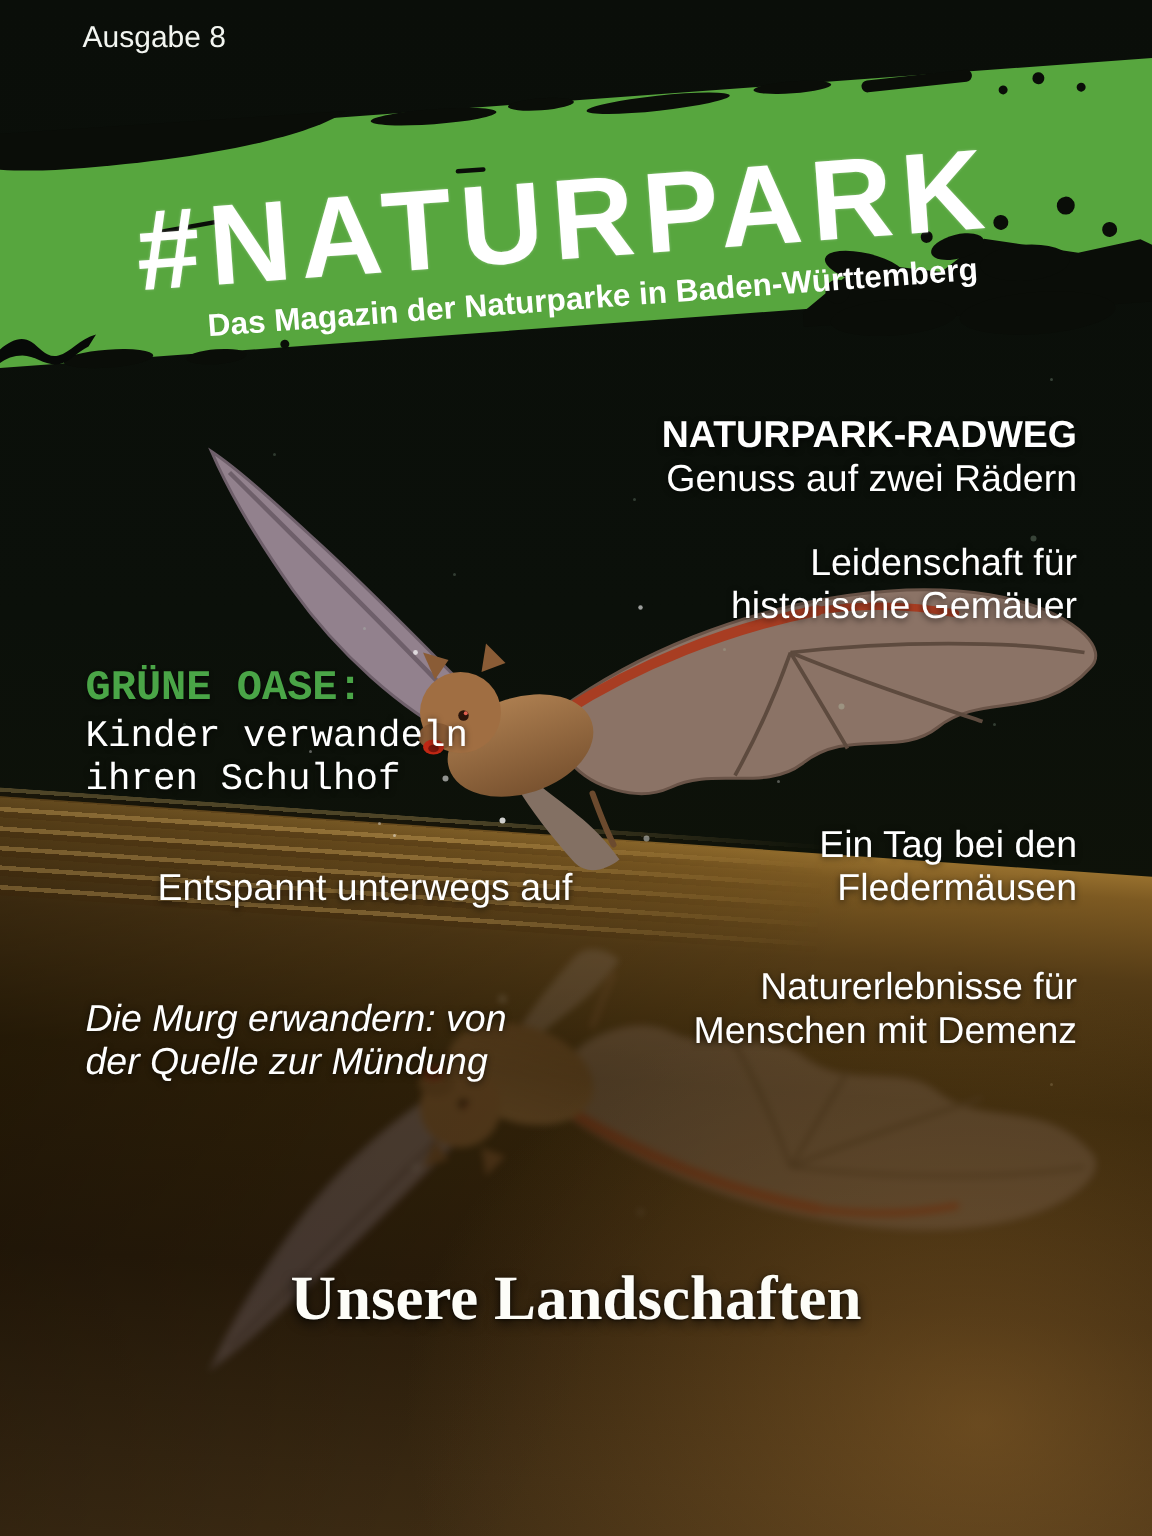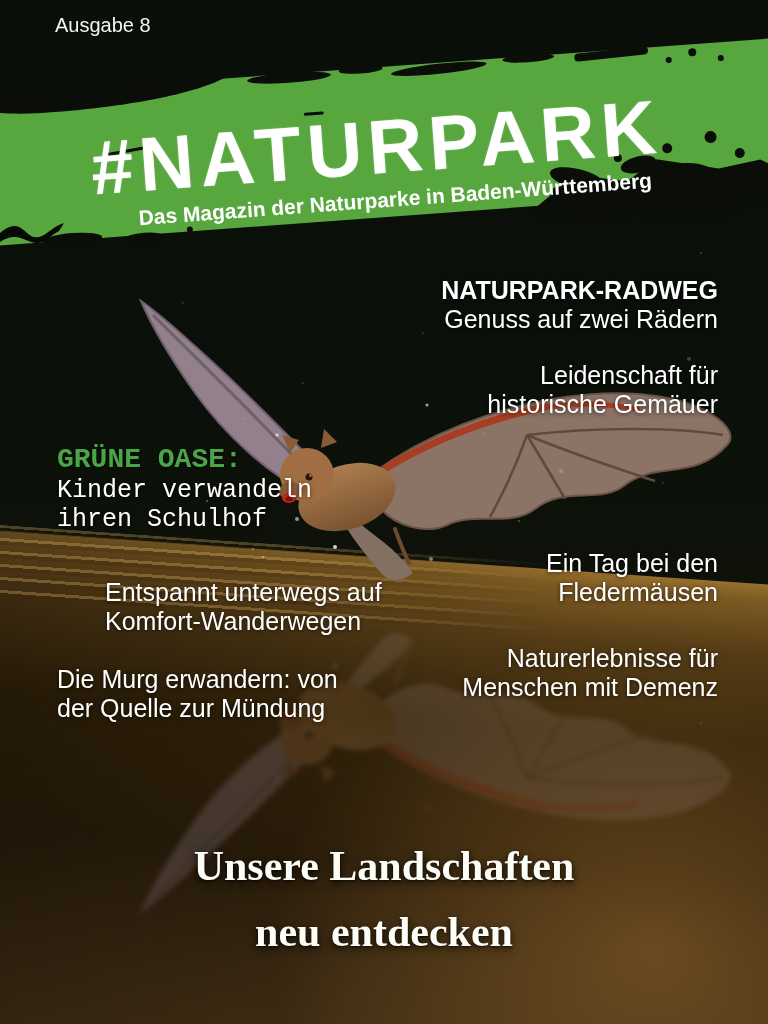--- a/index.html
+++ b/index.html
@@ -67,21 +67,21 @@
   .teaser{position:absolute;font-size:25px;line-height:29px;
     text-shadow:0 1px 4px rgba(0,0,0,.65);}
   .teaser.right{right:50px;text-align:right;}
   .teaser.left{left:57px;text-align:left;}
   .kicker{font-weight:bold;}
   .kicker.green{color:#4aa547;font-size:28px;line-height:32px;text-shadow:0 1px 3px rgba(0,0,0,.55);}
   .t-radweg{top:276px;}
   .t-gemaeuer{top:361px;}
   .t-oase{top:444px;font-family:Liberation Mono, monospace;}
   .t-wandern{top:578px;margin-left:48px;}
-  .t-murg{top:665px;}
+  .t-murg{top:665px;font-style:italic;}
   .t-fledermaeuse{top:549px;}
   .t-demenz{top:644px;}
   
   .headline{
     position:absolute;left:0;top:833px;width:768px;text-align:center;
     font-family:"Liberation Serif",serif;font-weight:bold;
     font-size:42px;line-height:66px;color:#fdfdf8;
     text-shadow:0 3px 8px rgba(0,0,0,.75),0 1px 2px rgba(0,0,0,.6);
   }
   .defs{position:absolute;width:0;height:0;overflow:hidden;}
@@ -205,36 +205,34 @@
   </div>
 
   <div class="teaser left t-oase">
     <div class="kicker green">GRÜNE OASE:</div>
     <div>Kinder verwandeln</div>
     <div>ihren Schulhof</div>
   </div>
 
   <div class="teaser left t-wandern">
     <div>Entspannt unterwegs auf</div>
-    <div>Komfort-Wanderwegen</div>
   </div>
 
   <div class="teaser left t-murg">
     <div>Die Murg erwandern: von</div>
     <div>der Quelle zur Mündung</div>
   </div>
 
   <div class="teaser right t-fledermaeuse">
     <div>Ein Tag bei den</div>
     <div>Fledermäusen</div>
   </div>
 
   <div class="teaser right t-demenz">
     <div>Naturerlebnisse für</div>
     <div>Menschen mit Demenz</div>
   </div>
 
   <div class="headline">
     <div>Unsere Landschaften</div>
-    <div>neu entdecken</div>
   </div>
 
 </div>
 
 </body></html>

